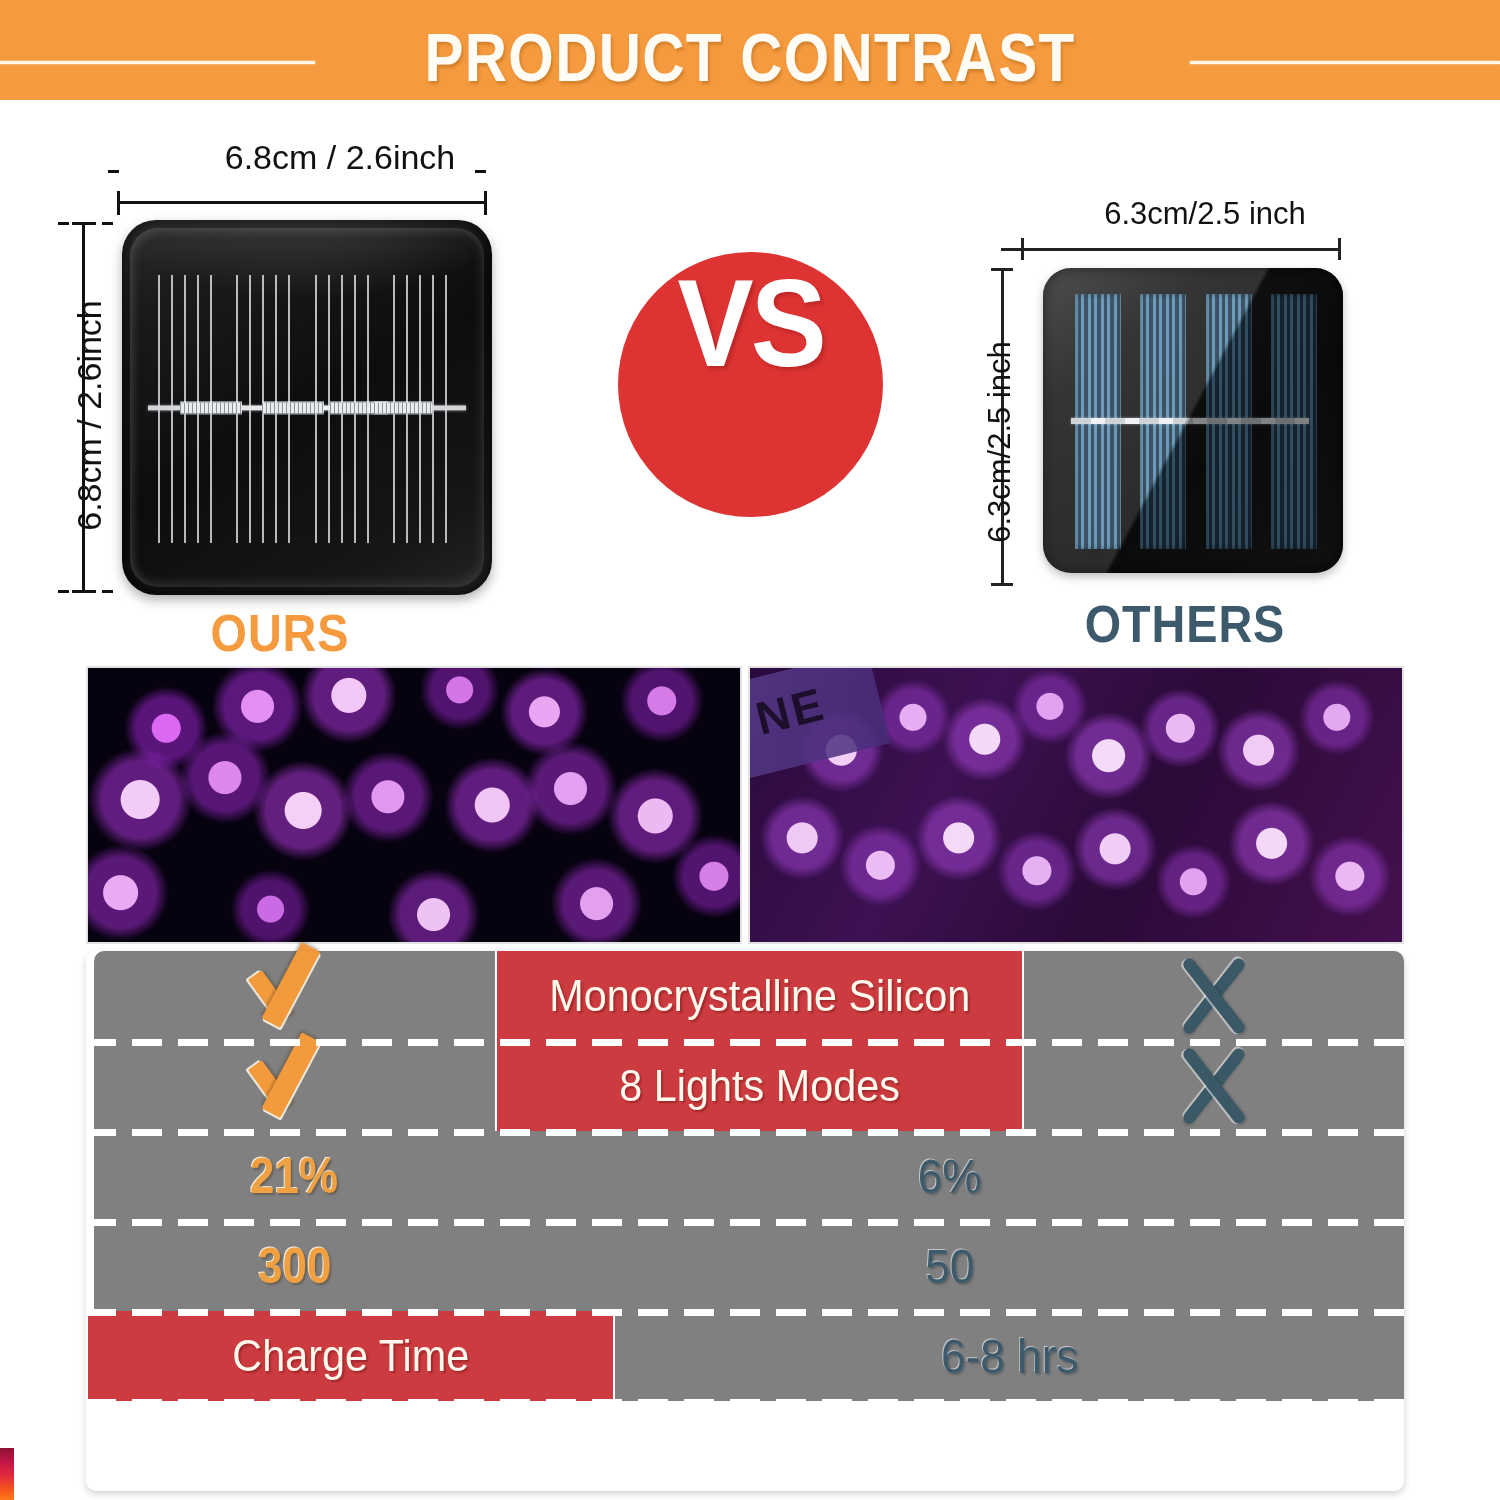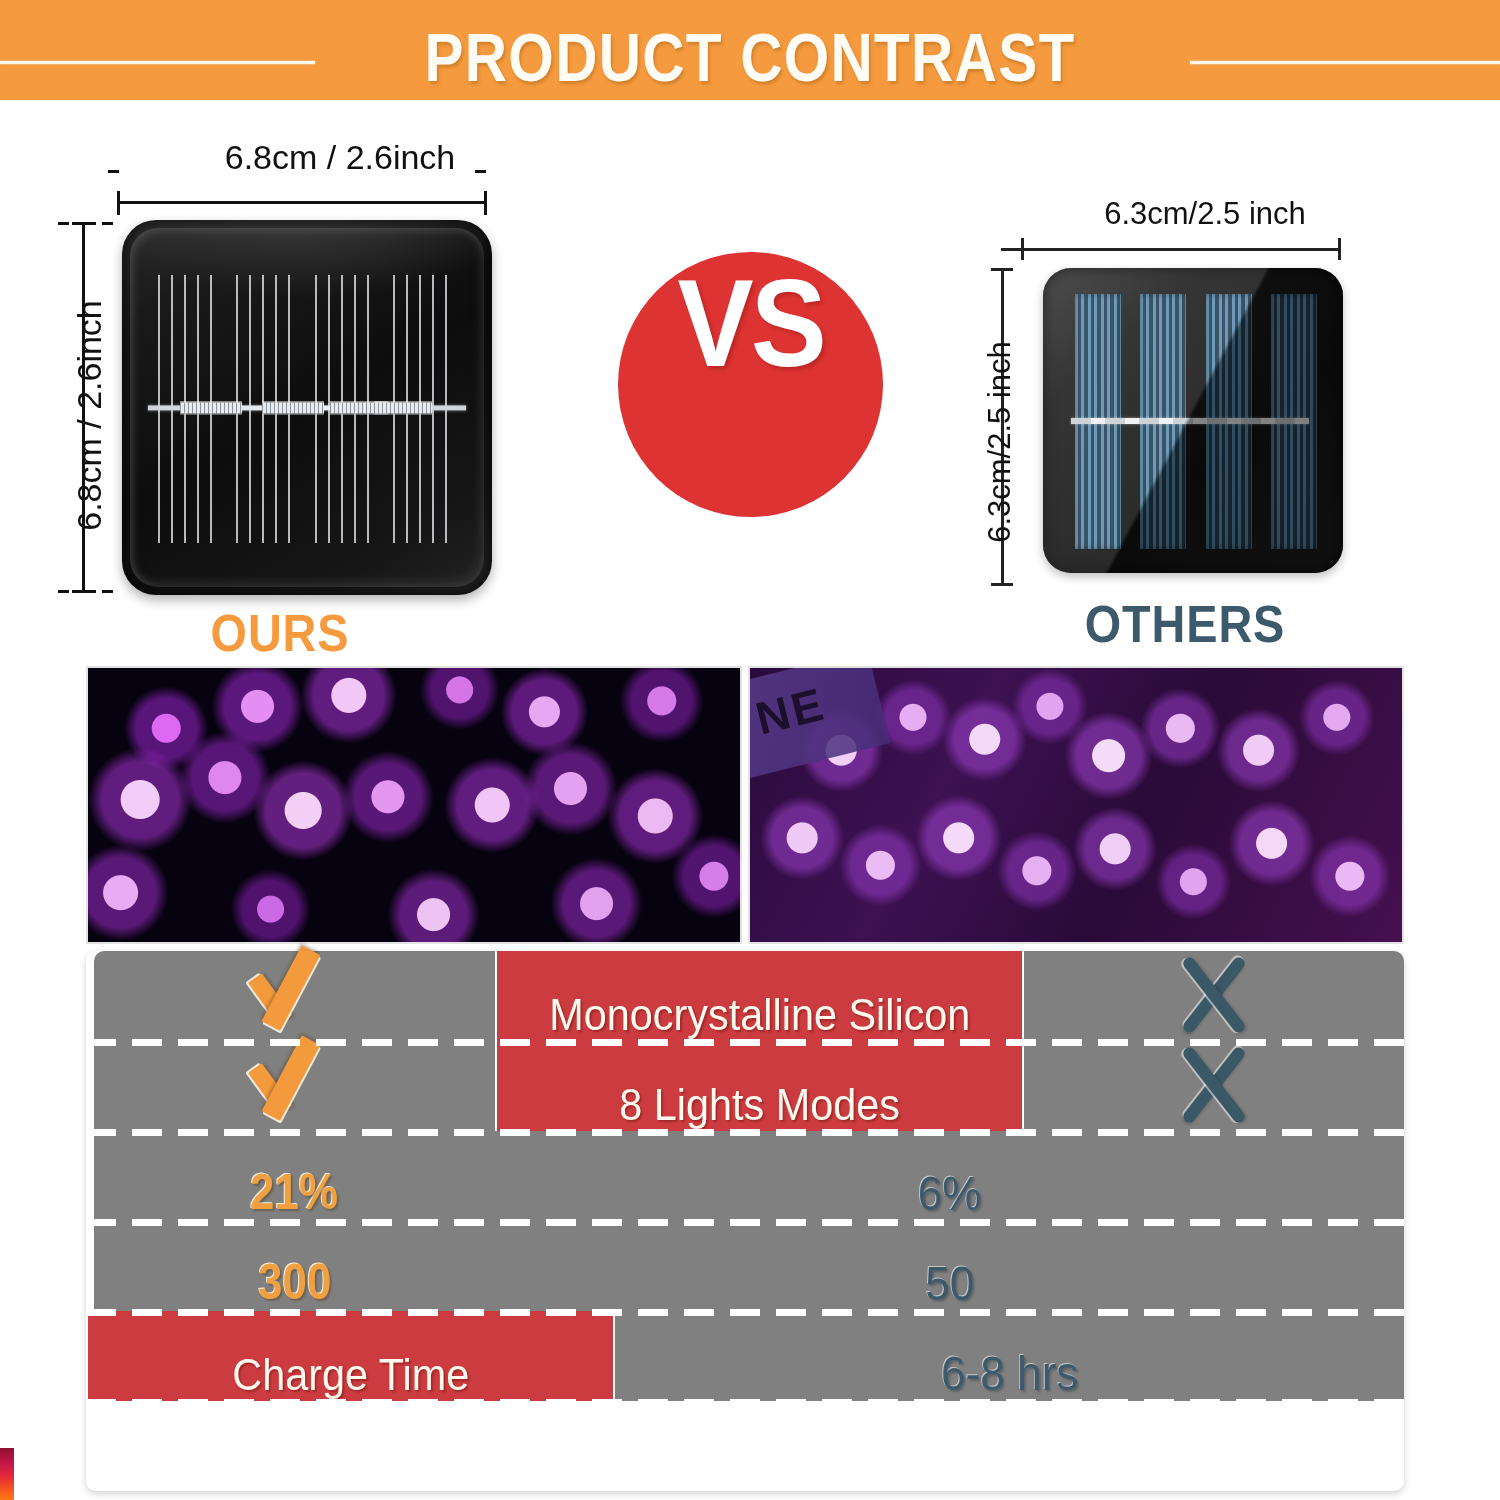--- a/index.html
+++ b/index.html
@@ -168,21 +168,21 @@
   .ne-sign{position:absolute;left:0;top:0;width:150px;height:96px;
         background:linear-gradient(118deg,rgba(90,60,140,.85) 0%,rgba(70,45,120,.85) 100%);
         transform:rotate(-14deg) translate(-18px,-6px);}
   .ne-sign span{position:absolute;left:26px;top:14px;color:#15091f;
         font-size:46px;font-weight:bold;letter-spacing:3px;opacity:.85;}
 
   
   .table{position:absolute;left:86px;top:951px;width:1318px;height:540px;}
   .row{position:relative;display:flex;height:90px;}
   .cell{position:relative;box-sizing:border-box;
-        display:flex;align-items:flex-end;justify-content:center;}
+        display:flex;align-items:center;justify-content:center;}
   .c-left{width:401px;background:#808080;border-radius:0;margin-left:8px;}
   .c-mid{width:525px;background:#CC3B3F;margin:0 2px;}
   .c-right{flex:1;background:#808080;}
   .row:first-child .c-left{border-top-left-radius:10px;}
   .row:first-child .c-right{border-top-right-radius:10px;}
   .row:last-child .c-left{border-bottom-left-radius:10px;}
   .row:last-child .c-right{border-bottom-right-radius:10px;}
   .table::after{content:"";position:absolute;left:0;top:0;right:0;bottom:0;
         border-radius:10px;pointer-events:none;
         box-shadow:0 3px 7px rgba(0,0,0,.18);}

